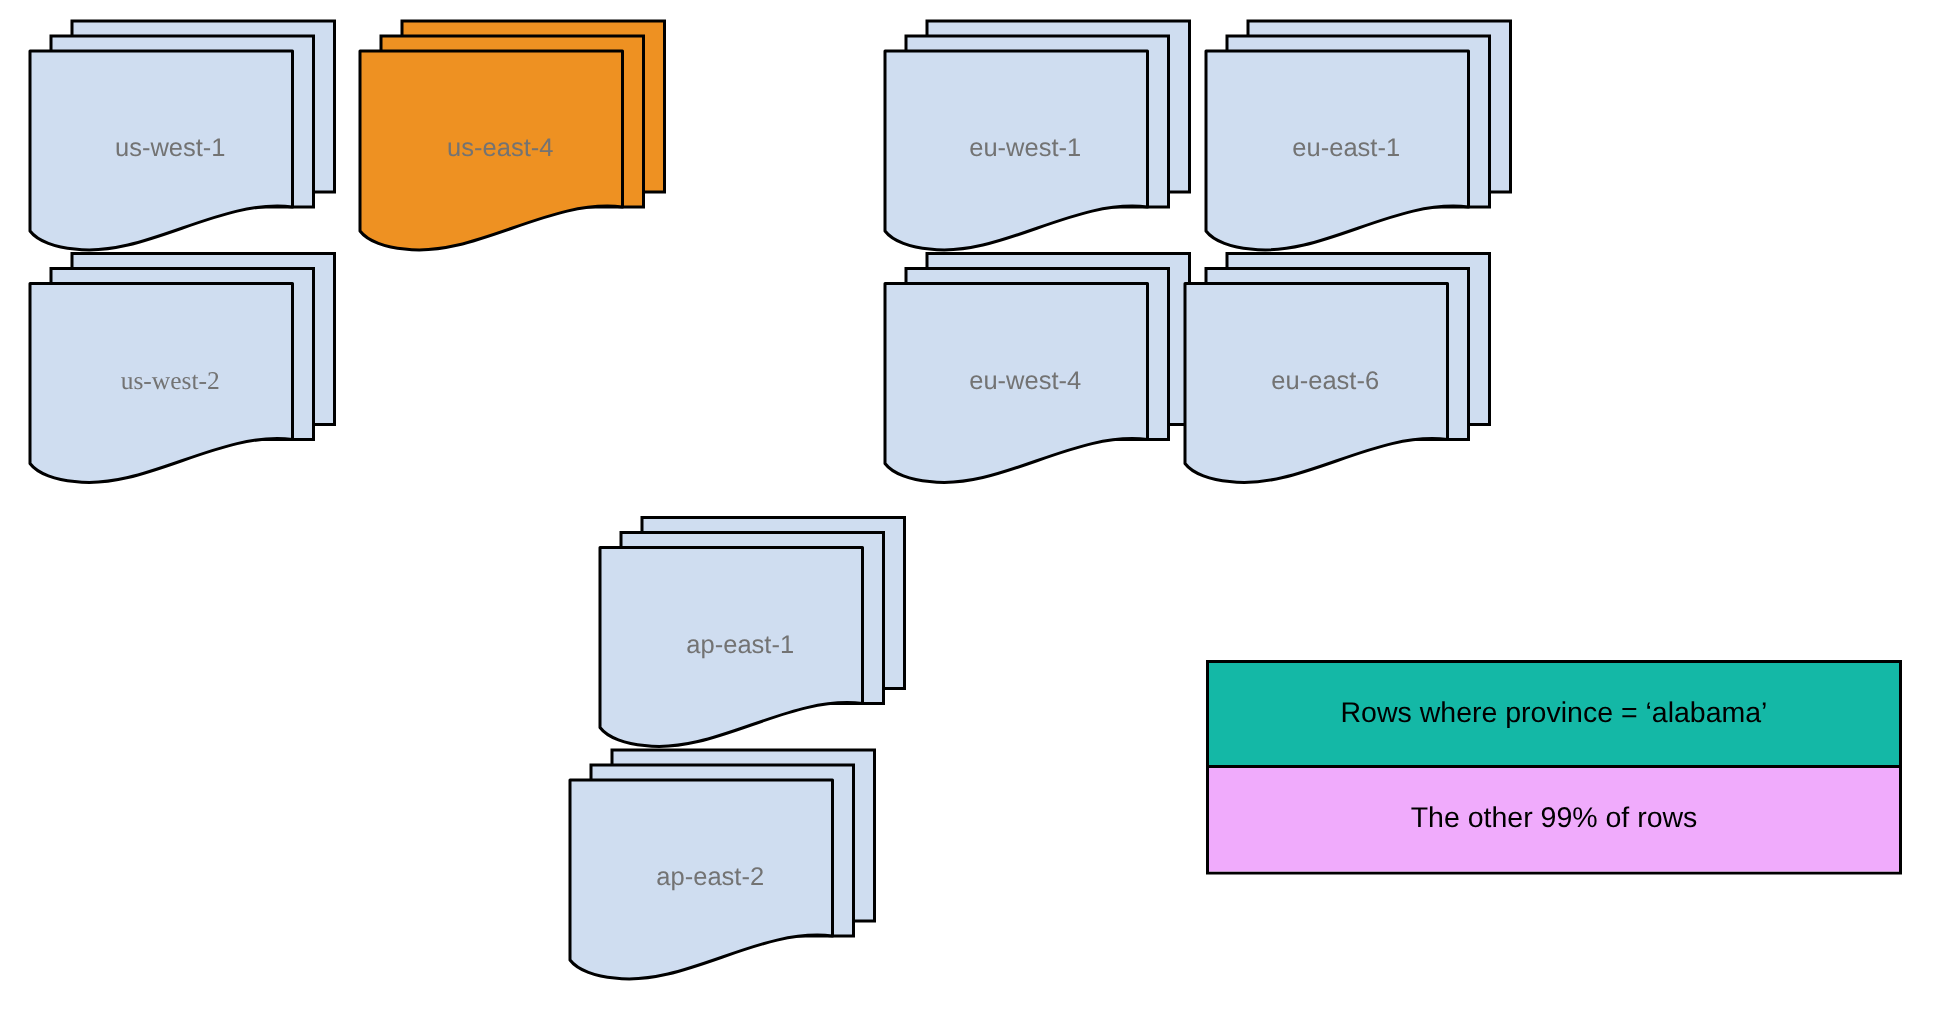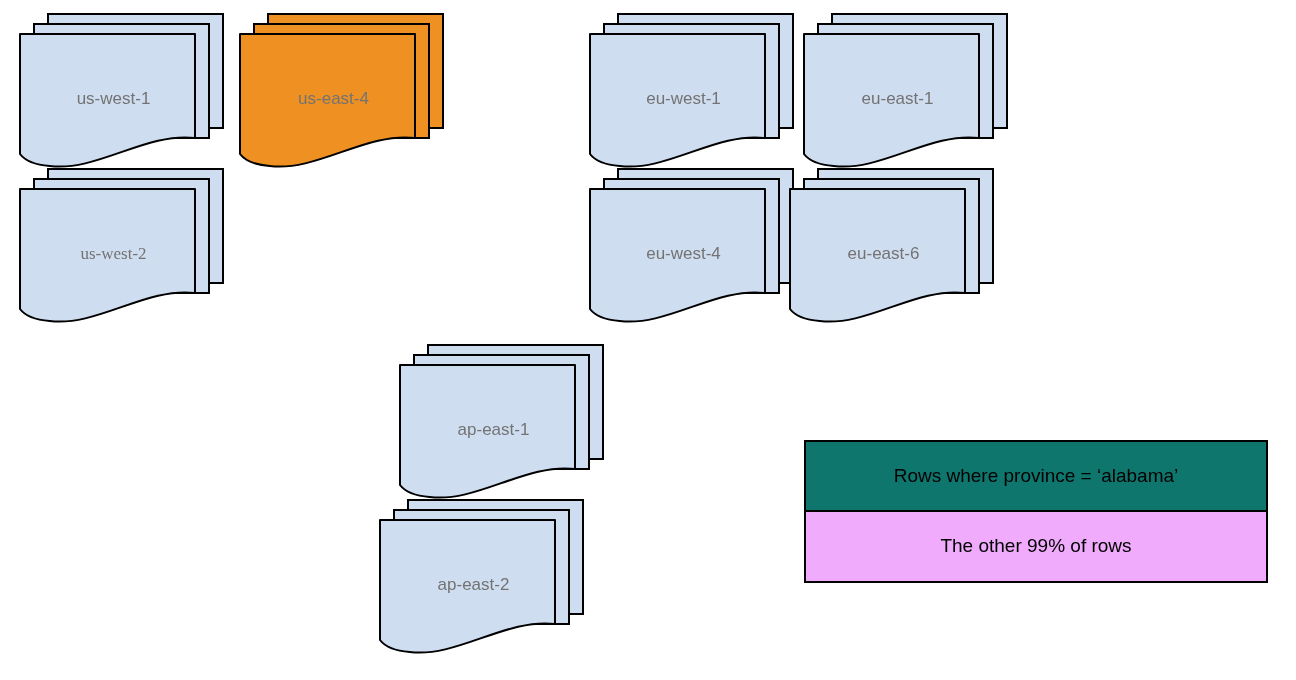--- a/index.html
+++ b/index.html
@@ -65,21 +65,21 @@
     width: 100%;
     height: 50%;
     box-sizing: border-box;
     display: flex;
     align-items: center;
     justify-content: center;
     font-size: 19px;
     color: #000000;
   }
   .legend-row.blue {
-    background: #0f766e;
+    background: #14b8a6;
     border-bottom: 2px solid #000000;
   }
   .legend-row.orange {
     background: #f0abfc;
   }
 </style>
 </head>
 <body>
 
 <div id="canvas">

